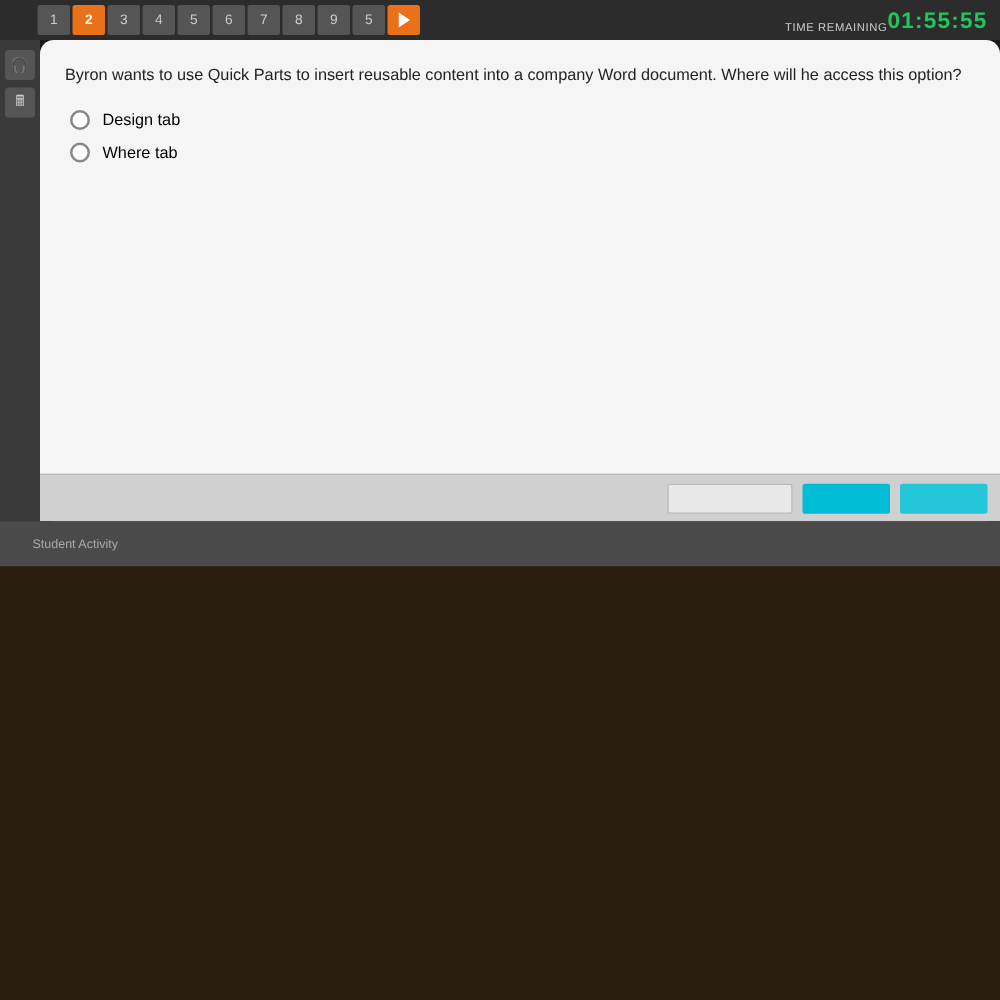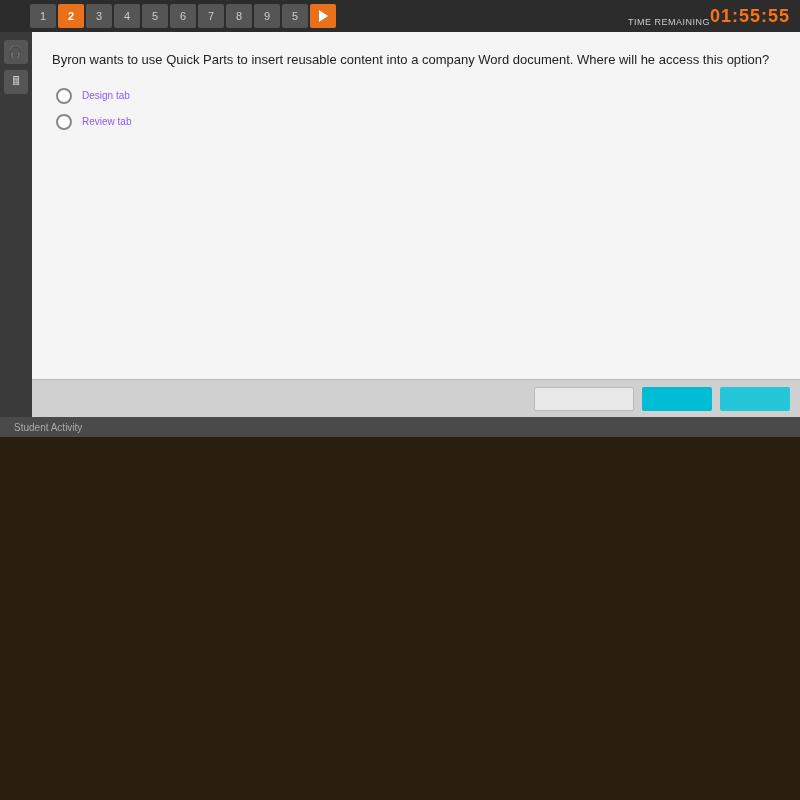--- a/index.html
+++ b/index.html
@@ -90,21 +90,21 @@
       padding-right: 10px;
     }
 
     .timer-label {
       color: #ccc;
       font-size: 9px;
       letter-spacing: 0.5px;
     }
 
     .timer-value {
-      color: #f97316;
+      color: #22c55e;
       font-size: 18px;
       font-weight: bold;
       letter-spacing: 1px;
     }
 
     
     .left-sidebar {
       position: absolute;
       top: 32px;
       left: 0;
@@ -134,20 +134,21 @@
     
     .quiz-panel {
       position: absolute;
       top: 32px;
       left: 32px;
       right: 0;
       height: 385px;
       background: #f5f5f5;
       display: flex;
       flex-direction: column;
+      border-radius: 11px;
     }
 
     .question-area {
       flex: 1;
       padding: 18px 20px 10px 20px;
     }
 
     .question-text {
       font-size: 13px;
       color: #222;
@@ -175,22 +176,22 @@
       border-radius: 50%;
       border: 2px solid #888;
       background: white;
       flex-shrink: 0;
       display: flex;
       align-items: center;
       justify-content: center;
     }
 
     .option-label {
-      font-size: 10px;
-      color: #8b5cf6;
+      font-size: 13px;
+      color: #000000;
     }
 
     
     .quiz-bottom-bar {
       height: 38px;
       background: #d0d0d0;
       border-top: 1px solid #bbb;
       display: flex;
       align-items: center;
       justify-content: flex-end;
@@ -223,25 +224,25 @@
       border-radius: 2px;
       cursor: pointer;
     }
 
     
     .footer-bar {
       position: absolute;
       top: 417px;
       left: 0;
       right: 0;
-      height: 20px;
+      height: 36px;
       background: #4a4a4a;
       display: flex;
       align-items: center;
-      padding-left: 14px;
+      padding-left: 26px;
     }
 
     .footer-text {
       color: #aaa;
       font-size: 10px;
     }
   </style>
 </head>
 <body>
 
@@ -282,21 +283,21 @@
 
       <div class="option-item">
         <div class="radio-circle"></div>
         <span class="option-label">Design tab</span>
       </div>
 
 
 
       <div class="option-item">
         <div class="radio-circle"></div>
-        <span class="option-label">Review tab</span>
+        <span class="option-label">Where tab</span>
       </div>
 
     </div>
   </div>
 
   <div class="quiz-bottom-bar">
     <div class="bottom-input"></div>
     <button class="btn-cyan"></button>
     <button class="btn-cyan2"></button>
   </div>

